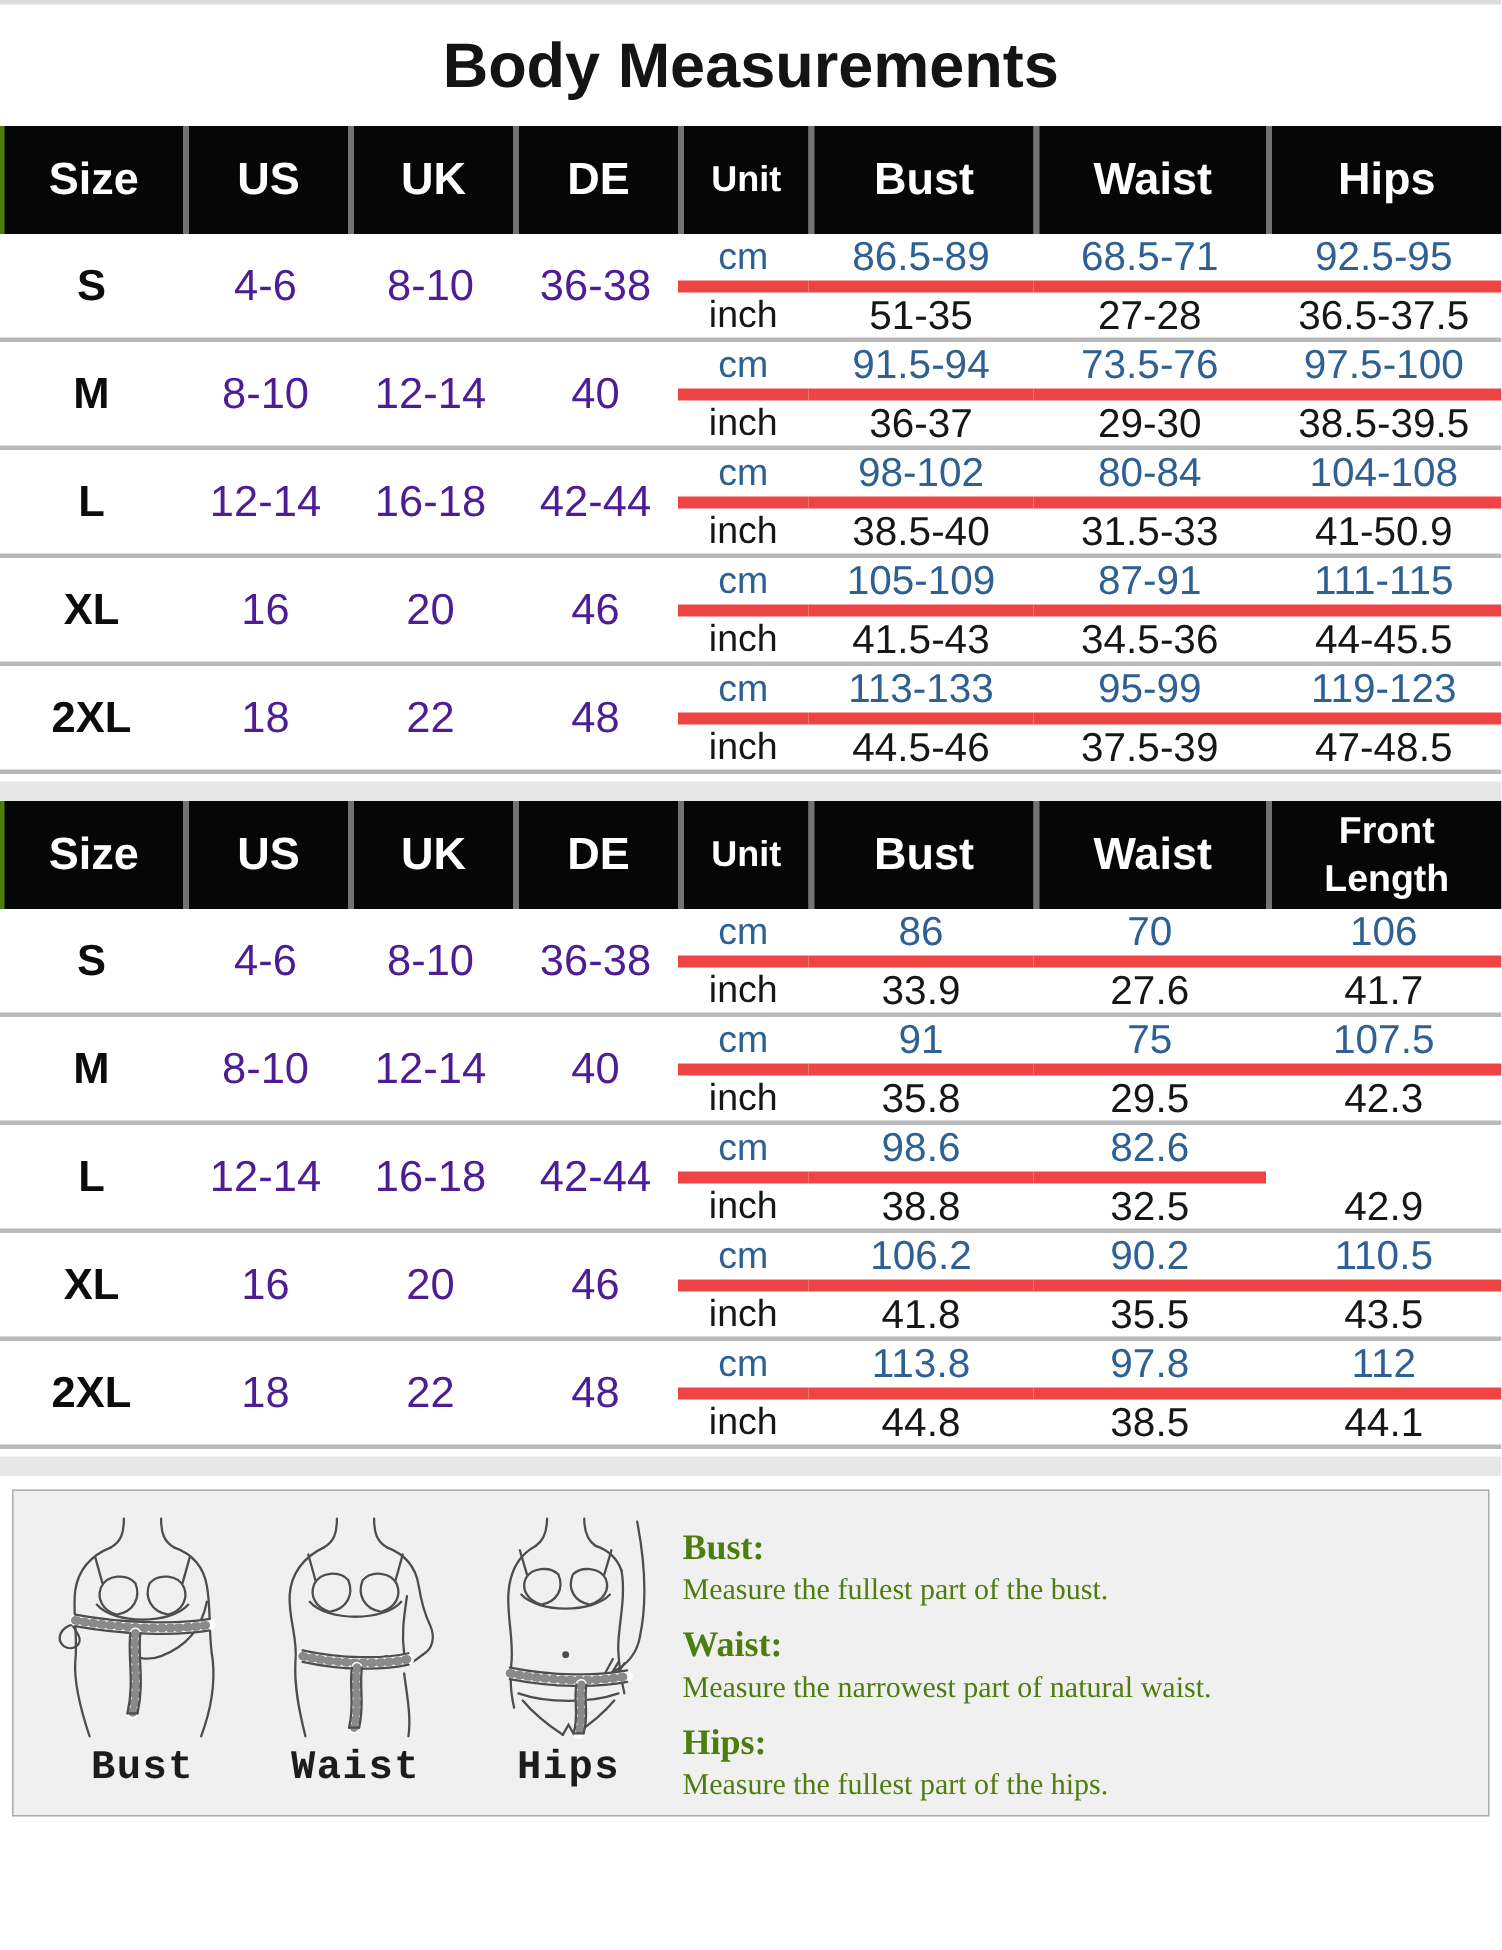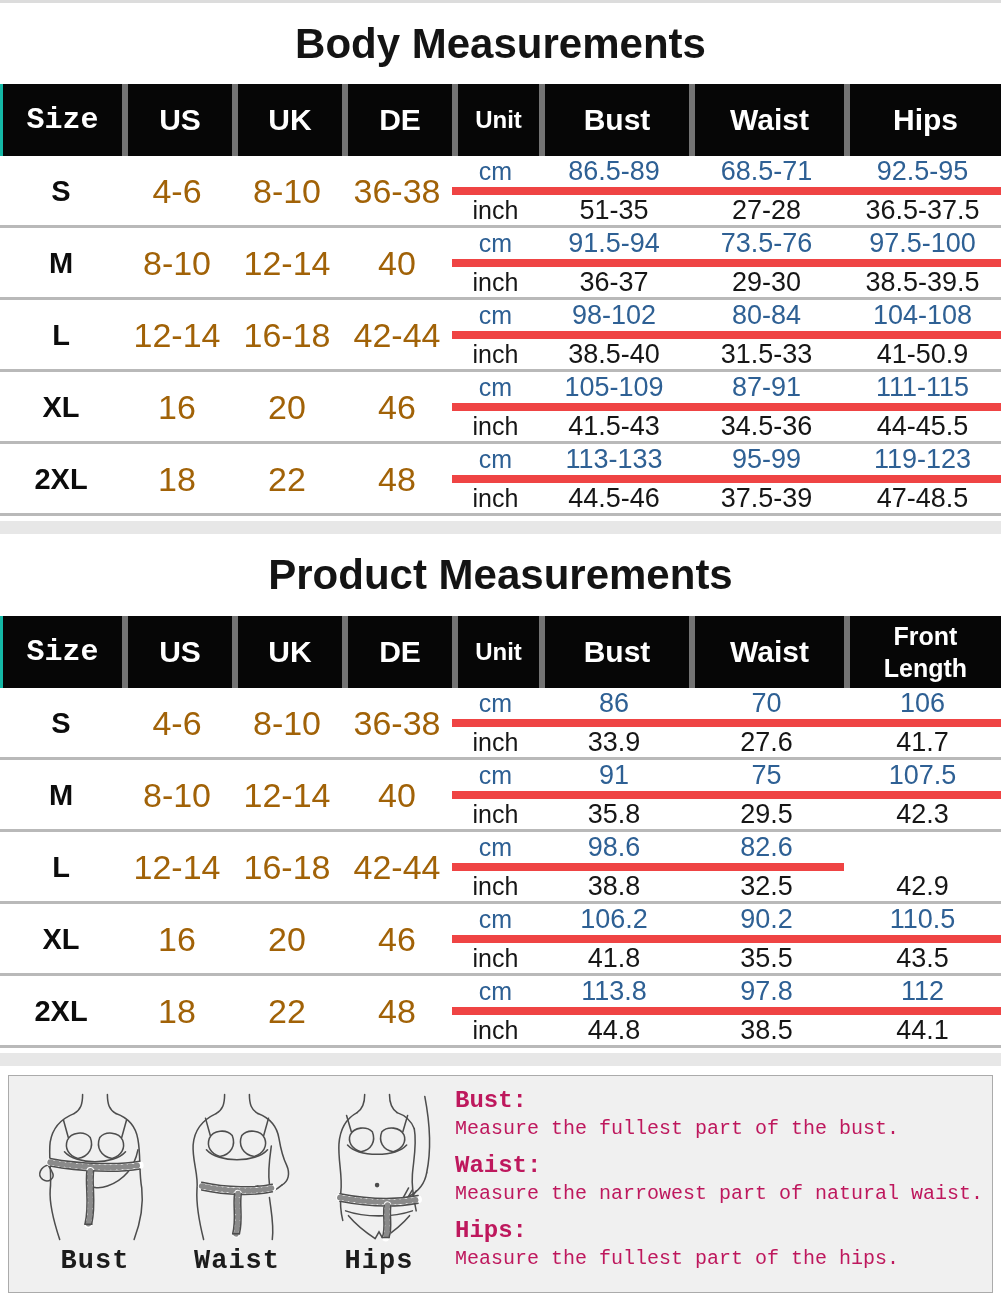--- a/index.html
+++ b/index.html
@@ -10,51 +10,51 @@
 
   .title-wrap { height:81px; display:flex; align-items:center; justify-content:center;text-align:right; }
   .title-wrap.product { height:82px; }
   .chart-title { font-size:42px; font-weight:bold; color:#141414; letter-spacing:0px; }
 
   .size-table { --cols: 122px 110px 110px 110px 87px 150px 155px 157px; }
 
   .thead { display:grid; grid-template-columns:var(--cols); height:72px; background:#fff; }
   .th { background:#060606; color:#fff; font-weight:bold; font-size:30px;
         display:flex; align-items:center; justify-content:center; text-align:center;
-        border-left:6px solid #737373; }
-  .th.first { border-left:3px solid #14b8a6;font-family:Liberation Mono, monospace; }
+        border-left:4px solid #737373; }
+  .th.first { border-left:3px solid #4d7c0f; }
   .th.unit-h { font-size:24px; }
   .th.wrap-h { font-size:25px; line-height:1.3; padding:0 6px; }
 
   .trow { display:grid; grid-template-columns:var(--cols); grid-template-rows:1fr 1fr;
           height:72px; border-bottom:3px solid #b9b9b9; }
   .cell { display:flex; align-items:center; justify-content:center; }
   .sp2 { grid-row:1 / 3; }
   .r1 { grid-row:1; } .r2 { grid-row:2; }
   .c1{grid-column:1}.c2{grid-column:2}.c3{grid-column:3}.c4{grid-column:4}
   .c5{grid-column:5}.c6{grid-column:6}.c7{grid-column:7}.c8{grid-column:8}
   .sz  { font-weight:bold; font-size:29px; color:#0c0c0c; }
-  .plain { font-size:34px; color:#a16207; }
+  .plain { font-size:29px; color:#4c1d95; }
   .val { font-size:27px; }
   .unitlbl { font-size:25px; }
   .cmtxt { color:#2e6094; }
   .inchtxt { color:#161616; }
   .cm-b { border-bottom:8px solid #ef4444; }
 
   .endbar { height:13px; background:#e7e7e7; margin-top:5px; }
 
   .guide { margin:9px 8px 0 8px; height:218px; background:#f0f0f0;
            border:1px solid #ababab; display:flex; }
   .figs { display:flex; gap:14px; padding:12px 0 0 22px; }
   .figs figure { display:flex; flex-direction:column; align-items:center; width:128px; }
   .figs figcaption { font-family:"Liberation Mono", monospace; font-size:27px;
                      font-weight:bold; color:#1c1c1c; margin-top:0px; letter-spacing:1px; }
   .figs svg { display:block; }
 
-  .notes { flex:1; padding:11px 6px 0 12px; font-family:Liberation Mono, monospace; color:#be185d; }
+  .notes { flex:1; padding:25px 6px 0 12px; font-family:Liberation Serif, serif; color:#4d7c0f; }
   .note { margin-bottom:12px; }
   .note .term { font-size:24px; font-weight:bold; margin-bottom:3px; }
   .note .desc { font-size:20px; letter-spacing:0px; white-space:nowrap; }
 </style>
 </head>
 <body>
 
 <div class="topline"></div>
 
 <section>
@@ -149,23 +149,20 @@
           <div class="cell r2 c6 val inchtxt">44.5-46</div>
           <div class="cell r2 c7 val inchtxt">37.5-39</div>
           <div class="cell r2 c8 val inchtxt">47-48.5</div>
         </div>
       </div>
     <div class="endbar"></div>
   </div>
 </section>
 
 <section>
-  <div class="title-wrap product">
-    <div class="chart-title">Product Measurements</div>
-  </div>
 
   <div class="size-table">
     <div class="thead">
       <div class="th first">Size</div>
       <div class="th">US</div>
       <div class="th">UK</div>
       <div class="th">DE</div>
       <div class="th unit-h">Unit</div>
       <div class="th">Bust</div>
       <div class="th">Waist</div>

